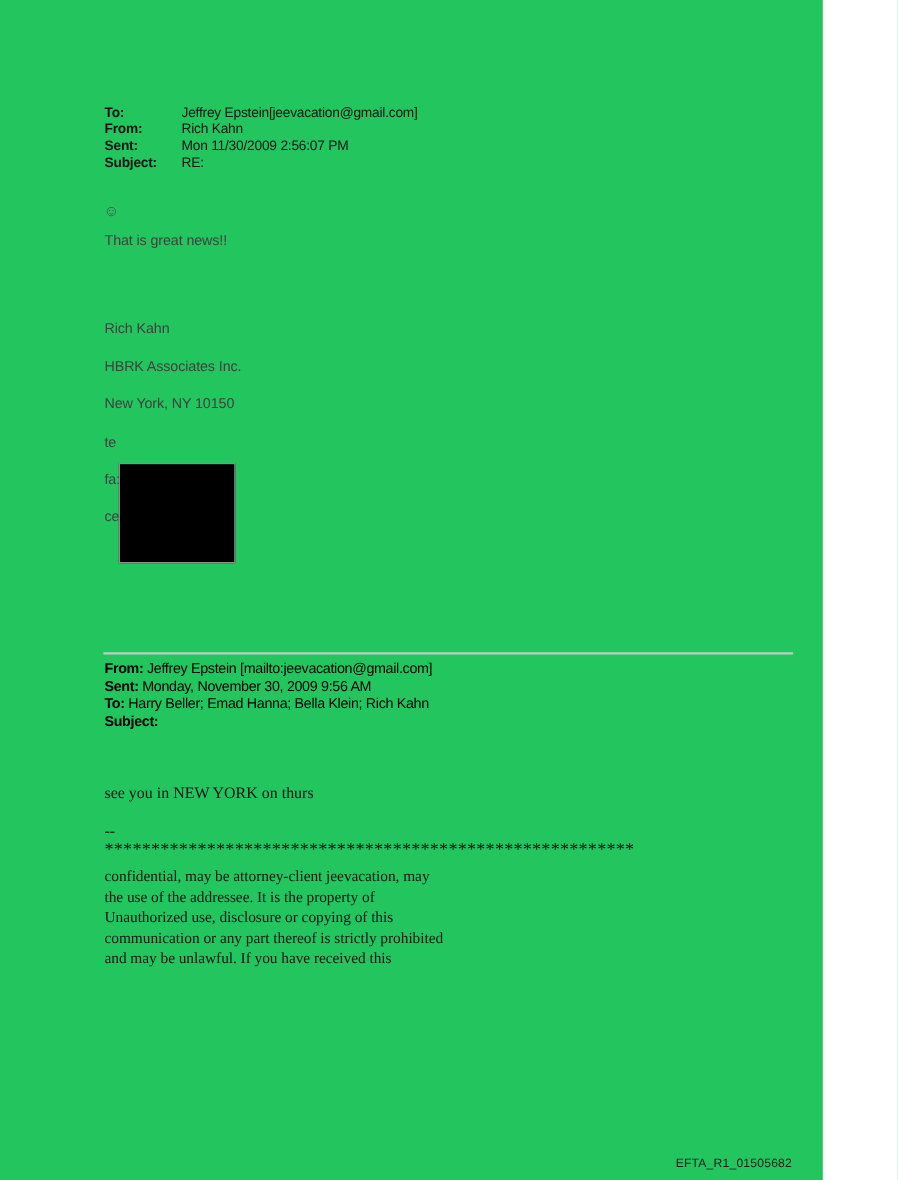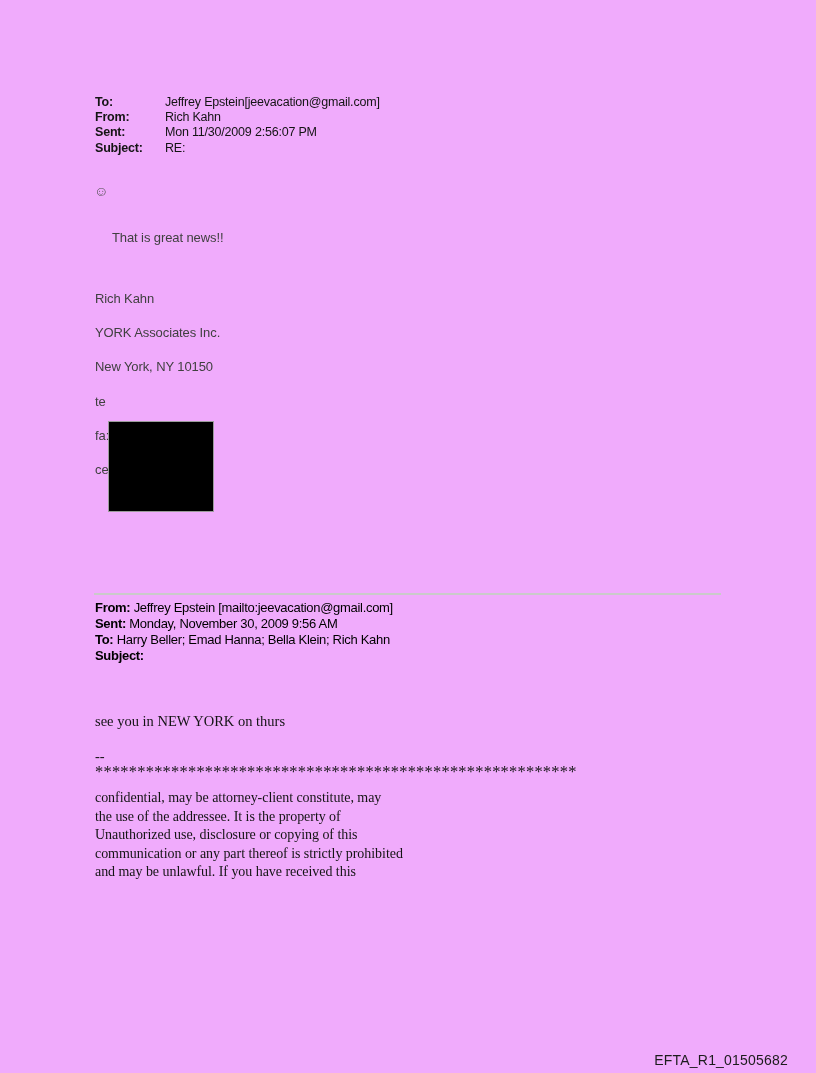--- a/index.html
+++ b/index.html
@@ -1,20 +1,20 @@
 <!DOCTYPE html>
 <html><head>
 <meta charset="utf-8">
 <style>
   html, body { margin: 0; padding: 0; background: #ffffff; }
   .page {
     position: relative;
-    width: 816px;
+    width: 748px;
     height: 1073px;
-    background: #f0abfc;
+    background: #22c55e;
     overflow: hidden;
     font-family: "Liberation Sans", sans-serif;
   }
 
   
   .hdr {
     position: absolute;
     left: 95px;
     top: 95px;
     font-size: 12.5px;
@@ -30,25 +30,24 @@
   .smiley {
     position: absolute;
     left: 94px;
     top: 183px;
     font-size: 14px;
     color: #4d4d4d;
   }
   .msg {
     position: absolute;
     left: 95px;
-    top: 230px;
+    top: 211px;
     font-size: 13px;
     letter-spacing: -0.1px;
     color: #404040;
-    margin-left: 17px;
   }
   .sig {
     position: absolute;
     left: 95px;
     top: 282px;
     font-size: 13px;
     line-height: 34.2px;
     letter-spacing: -0.1px;
     color: #404040;
   }
@@ -113,21 +112,21 @@
     top: 789px;
     font-size: 14px;
     line-height: 18.5px;
     letter-spacing: -0.05px;
   }
 
   .bates {
     position: absolute;
     top: 1052px;
     right: 28px;
-    font-size: 14px;
+    font-size: 11px;
     letter-spacing: 0.2px;
     color: #1c1c1c;
   }
 </style>
 </head>
 <body>
 
 <div class="page">
 
   <div class="hdr">
@@ -147,21 +146,21 @@
       <span class="hdr-label">Subject:</span>
       <span class="hdr-value">RE:</span>
     </div>
   </div>
 
   <div class="smiley">☺</div>
   <div class="msg">That is great news!!</div>
 
   <div class="sig">
     <div>Rich Kahn</div>
-    <div>YORK Associates Inc.</div>
+    <div>HBRK Associates Inc.</div>
     <div>New York, NY 10150</div>
     <div>te</div>
     <div>fa:</div>
     <div>ce</div>
   </div>
 
   <div class="redaction"></div>
 
   <div class="separator"></div>
 
@@ -170,21 +169,21 @@
     <div><b>Sent:</b> <span>Monday, November 30, 2009 9:56 AM</span></div>
     <div><b>To:</b> <span>Harry Beller; Emad Hanna; Bella Klein; Rich Kahn</span></div>
     <div><b>Subject:</b> <span></span></div>
   </div>
 
   <div class="qmsg serif">see you in NEW YORK on thurs</div>
   <div class="dashes serif">--</div>
   <div class="stars serif">*********************************************************</div>
 
   <div class="disclaimer serif">
-    <div>confidential, may be attorney-client constitute, may</div>
+    <div>confidential, may be attorney-client jeevacation, may</div>
     <div>the use of the addressee. It is the property of</div>
     <div>Unauthorized use, disclosure or copying of this</div>
     <div>communication or any part thereof is strictly prohibited</div>
     <div>and may be unlawful. If you have received this</div>
   </div>
 
   <div class="bates">EFTA_R1_01505682</div>
 
 </div>
 

